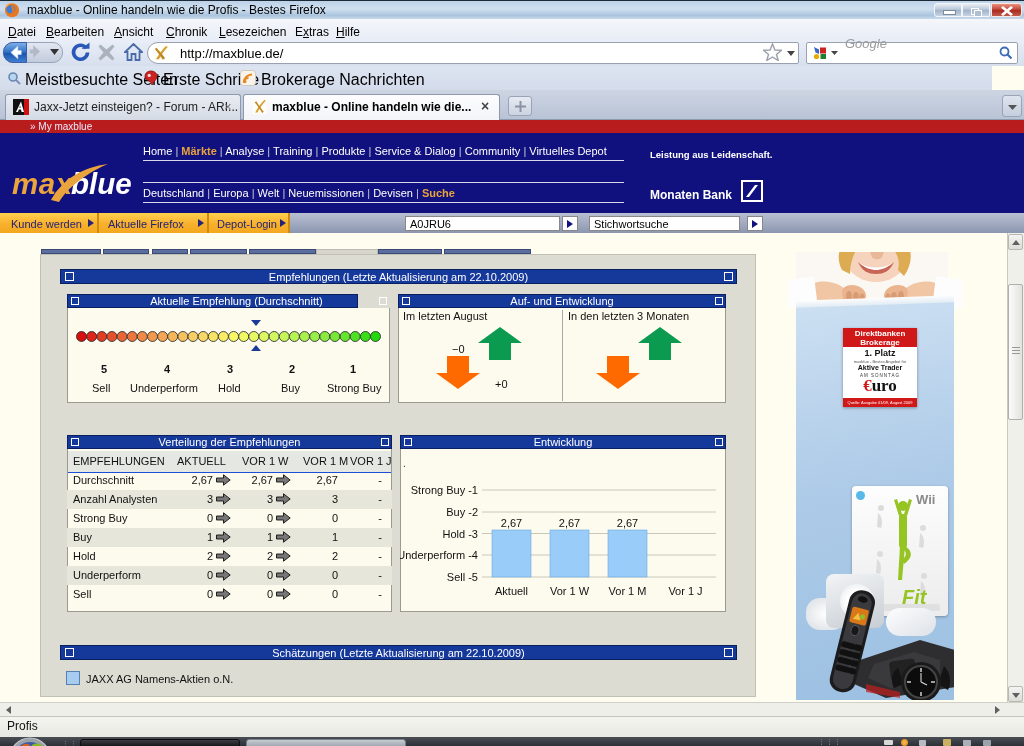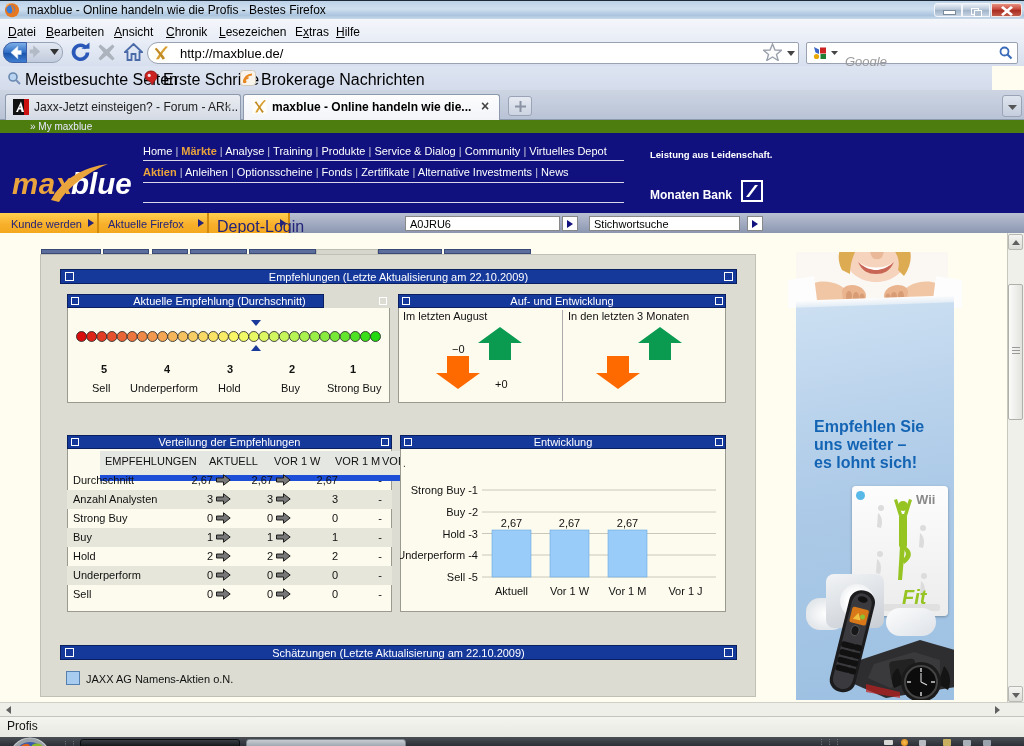--- a/index.html
+++ b/index.html
@@ -12,21 +12,21 @@
 #titletext{left:27px;top:3px;font-size:12px;color:#000;}
 #menubar{left:0;top:19px;width:1024px;height:21px;background:linear-gradient(#f4f6fa,#e8edf6);font-size:12px;color:#000;}
 #vtable span{white-space:nowrap;}
 .mi{position:absolute;top:6px;}
 #navbar{left:0;top:40px;width:1024px;height:26px;background:linear-gradient(#e9eef7,#d7dfee);}
 #bookbar{left:0;top:66px;width:992px;height:24px;background:linear-gradient(#dde4f1,#d4dcec);font-size:16px;}
 #tabbar{left:0;top:90px;width:1024px;height:30px;background:linear-gradient(#cdd5e3,#b9c3d6);border-bottom:1px solid #8d99ad;box-sizing:border-box;}
 .tab{position:absolute;top:94px;height:26px;border:1px solid #8d99ad;border-bottom:none;border-radius:3px 3px 0 0;box-sizing:border-box;font-size:12px;}
 #tab1{left:5px;width:236px;background:linear-gradient(#e9ecf2,#d4dae4);}
 #tab2{left:243px;width:257px;background:linear-gradient(#fdfdfe,#f2f4f8);}
-#mymax{left:0;top:120px;width:1024px;height:13px;background:#4d7c0f;color:#e8e8ff;font-size:10px;}
+#mymax{left:0;top:120px;width:1024px;height:13px;background:#b91c1c;color:#e8e8ff;font-size:10px;}
 #dbheader{left:0;top:133px;width:1024px;height:80px;background:#10107e;}
 #orangebar{left:0;top:213px;width:1024px;height:20px;background:linear-gradient(#b9c0d2,#8b96b0);}
 
 #content{left:0;top:233px;width:1024px;height:469px;background:#fffdf0;}
 #graypanel{left:40px;top:21px;width:716px;height:443px;background:#dcdcd2;}
 .navyhdr{position:absolute;background:#15389b;color:#fff;font-size:11px;text-align:center;border:1px solid #0a1f60;box-sizing:border-box;}
 .sqbtn{position:absolute;top:3px;width:7px;height:7px;border:1px solid #fff;background:transparent;}
 .panel{position:absolute;background:#fdfbee;border:1px solid #9a9a90;border-top:none;box-sizing:border-box;}
 
 #vscroll{left:1007px;top:233px;width:17px;height:469px;background:#f0f0ea;border-left:1px solid #c8c8c0;box-sizing:border-box;}
@@ -119,21 +119,21 @@
 <div class="abs" style="left:806px;top:42px;width:212px;height:22px;background:#fff;border:1px solid #9aa2b2;border-radius:2px;box-sizing:border-box;"></div>
 <svg class="abs" style="left:812px;top:45px" width="16" height="16" viewBox="0 0 16 16">
  <path d="M2 2 L7 4.5 L7 9 L3.5 7.5 Z" fill="#3a66c8"></path>
  <rect x="8" y="2.5" width="6" height="6" fill="#cc2222"></rect>
  <rect x="8.5" y="9" width="5.5" height="5" fill="#1e7e34"></rect>
  <circle cx="4.5" cy="11.5" r="2.6" fill="#e8a800"></circle>
 </svg>
 <svg class="abs" style="left:831px;top:51px" width="7" height="4" viewBox="0 0 7 4">
     <path d="M0 0 L7 0 L3.5 4 Z" fill="#444"></path>
   </svg>
-<div class="abs" style="left:845px;top:54px;font-size:13px;font-style:italic;color:#9a9a9a;">Google</div>
+<div class="abs" style="left:845px;top:36px;font-size:13px;font-style:italic;color:#9a9a9a;">Google</div>
 <svg class="abs" style="left:999px;top:46px" width="14" height="14" viewBox="0 0 14 14">
  <circle cx="5.5" cy="5.5" r="4" fill="none" stroke="#3a6ab8" stroke-width="1.8"></circle>
  <path d="M8.5 8.5 L12.5 12.5" stroke="#3a6ab8" stroke-width="2.2"></path>
 </svg>
 
 <div class="abs" id="bookbar">
  <svg style="position:absolute;left:7px;top:5px" width="14" height="14" viewBox="0 0 14 14">
       <circle cx="6" cy="6" r="4" fill="#b8d4f0" stroke="#6888b0" stroke-width="1.6"></circle>
       <path d="M9 9 L13 13" stroke="#7a90b8" stroke-width="2"></path>
     </svg>
@@ -189,40 +189,40 @@
 <div class="abs" id="dbheader">
 
  <svg style="position:absolute;left:5px;top:7px;" width="140" height="70" viewBox="0 0 140 70">
   <text x="7" y="54" font-family="Liberation Sans,sans-serif" font-style="italic" font-weight="bold" font-size="29.5" fill="#eaa43e" letter-spacing="0.5">max</text>
   <text x="66" y="54" font-family="Liberation Sans,sans-serif" font-style="italic" font-weight="bold" font-size="29.5" fill="#ffffff" letter-spacing="0">blue</text>
   <path d="M46 60 C58 39 78 27 103 24 C88 30 65 44 54 62 Z" fill="#eaa43e"></path>
  </svg>
 
  <div style="position:absolute;left:143px;top:12px;width:500px;font-size:11px;color:#fff;white-space:nowrap;">Home <span class="sep">|</span> <b class="gold">Märkte</b> <span class="sep">|</span> Analyse <span class="sep">|</span> Training <span class="sep">|</span> Produkte <span class="sep">|</span> Service &amp; Dialog <span class="sep">|</span> Community <span class="sep">|</span> Virtuelles Depot</div>
  <div style="position:absolute;left:143px;top:27px;width:481px;height:1px;background:#d8d8e8;"></div>
- <div style="position:absolute;left:143px;top:33px;width:500px;font-size:11px;color:#fff;white-space:nowrap;"><b class="gold">Aktien</b> <span class="sep">|</span> Anleihen <span class="sep">|</span> Optionsscheine <span class="sep">|</span> Fonds <span class="sep">|</span> Zertifikate <span class="sep">|</span> Alternative Investments <span class="sep">|</span> News</div>
  <div style="position:absolute;left:143px;top:49px;width:481px;height:1px;background:#d8d8e8;"></div>
+ <div style="position:absolute;left:143px;top:54px;width:500px;font-size:11px;color:#fff;white-space:nowrap;">Deutschland <span class="sep">|</span> Europa <span class="sep">|</span> Welt <span class="sep">|</span> Neuemissionen <span class="sep">|</span> Devisen <span class="sep">|</span> <b class="gold">Suche</b></div>
  <div style="position:absolute;left:143px;top:69px;width:481px;height:1px;background:#d8d8e8;"></div>
 
  <div style="position:absolute;left:650px;top:16px;font-size:9.5px;font-weight:bold;color:#fff;">Leistung aus Leidenschaft.</div>
  <div style="position:absolute;left:650px;top:55px;font-size:12px;font-weight:bold;color:#fff;">Monaten Bank</div>
  <svg style="position:absolute;left:741px;top:47px" width="22" height="22" viewBox="0 0 22 22">
   <rect x="1" y="1" width="20" height="20" fill="none" stroke="#fff" stroke-width="2"></rect>
   <path d="M5 17 L14 5 L17 5 L8 17 Z" fill="#fff"></path>
     </svg>
 </div>
 
 <div class="abs" id="orangebar"></div>
 <div class="abs" style="left:0;top:213px;width:290px;height:20px;background:linear-gradient(#ffd04f,#f8b02c 55%,#f3a81e);"></div>
 <div class="abs" style="left:97px;top:213px;width:2px;height:20px;background:#d08a10;"></div>
 <div class="abs" style="left:207px;top:213px;width:2px;height:20px;background:#d08a10;"></div>
 <div class="abs" style="left:288px;top:213px;width:2px;height:20px;background:#d08a10;"></div>
 <div class="abs" style="left:11px;top:218px;font-size:11px;color:#232378;">Kunde werden</div>
 <div class="abs" style="left:108px;top:218px;font-size:11px;color:#232378;">Aktuelle Firefox</div>
-<div class="abs" style="left:217px;top:218px;font-size:16px;color:#232378;">Depot-Login</div>
+<div class="abs" style="left:217px;top:218px;font-size:11px;color:#232378;">Depot-Login</div>
 <svg class="abs" style="left:88px;top:219px" width="6" height="8" viewBox="0 0 6 8">
     <path d="M0 0 L6 4 L0 8 Z" fill="#232378"></path>
   </svg>
 <svg class="abs" style="left:198px;top:219px" width="6" height="8" viewBox="0 0 6 8">
     <path d="M0 0 L6 4 L0 8 Z" fill="#232378"></path>
   </svg>
 <svg class="abs" style="left:280px;top:219px" width="6" height="8" viewBox="0 0 6 8">
     <path d="M0 0 L6 4 L0 8 Z" fill="#232378"></path>
   </svg>
 <div class="abs" style="left:405px;top:216px;width:155px;height:15px;background:#fff;border:1px solid #888;box-sizing:border-box;font-size:11px;">
@@ -253,21 +253,21 @@
 <div class="stub" style="left:190px;width:57px;"></div>
 <div class="stub" style="left:249px;width:67px;"></div>
 <div class="abs" style="left:316px;top:249px;width:62px;height:5px;background:#d6d6cc;border:1px solid #bcbcb2;border-bottom:none;box-sizing:border-box;"></div>
 <div class="stub" style="left:378px;width:64px;"></div>
 <div class="stub" style="left:444px;width:87px;"></div>
 
 <div class="navyhdr" style="left:60px;top:269px;width:677px;height:15px;"><span style="position:relative;top:1px;">Empfehlungen (Letzte Aktualisierung am 22.10.2009)</span></div>
 <div class="sqbtn" style="left:65px;top:272px;"></div>
 <div class="sqbtn" style="left:724px;top:272px;"></div>
 
-<div class="navyhdr" style="left:67px;top:294px;width:257px;height:14px;padding-left:48px;">Aktuelle Empfehlung (Durchschnitt)</div>
+<div class="navyhdr" style="left:67px;top:294px;width:291px;height:14px;padding-left:48px;">Aktuelle Empfehlung (Durchschnitt)</div>
 <div class="sqbtn" style="left:71px;top:297px;width:6px;height:6px;"></div>
 <div class="sqbtn" style="left:379px;top:297px;width:6px;height:6px;"></div>
 <div class="panel" style="left:67px;top:308px;width:323px;height:95px;"></div>
 <svg class="abs" style="left:67px;top:308px" width="323" height="95" viewBox="67 308 323 95">
 <circle cx="81.5" cy="336.5" r="5.0" fill="#d80f0f" stroke="#222" stroke-width="0.8"></circle>
 <circle cx="91.6" cy="336.5" r="5.0" fill="#dd2619" stroke="#222" stroke-width="0.8"></circle>
 <circle cx="101.8" cy="336.5" r="5.0" fill="#e13c24" stroke="#222" stroke-width="0.8"></circle>
 <circle cx="111.9" cy="336.5" r="5.0" fill="#e5512d" stroke="#222" stroke-width="0.8"></circle>
 <circle cx="122.1" cy="336.5" r="5.0" fill="#e86536" stroke="#222" stroke-width="0.8"></circle>
 <circle cx="132.2" cy="336.5" r="5.0" fill="#eb773f" stroke="#222" stroke-width="0.8"></circle>
@@ -329,21 +329,21 @@
     <path d="M22 33 L44 17 L33 17 L33 0 L11 0 L11 17 L0 17 Z" fill="#ff6a00"></path>
   </svg>
 <div class="abs" style="left:452px;top:343px;font-size:11px;color:#111;">−0</div>
 <div class="abs" style="left:495px;top:378px;font-size:11px;color:#111;">+0</div>
 
 <div class="navyhdr" style="left:67px;top:435px;width:325px;height:14px;">Verteilung der Empfehlungen</div>
 <div class="sqbtn" style="left:71px;top:438px;width:6px;height:6px;"></div>
 <div class="sqbtn" style="left:381px;top:438px;width:6px;height:6px;"></div>
 <div class="panel" style="left:67px;top:449px;width:325px;height:163px;"></div>
 <div class="abs" id="vtable" style="left:67px;top:449px;width:325px;font-size:11px;color:#111;">
- <div style="position:absolute;left:1px;top:2px;width:323px;height:30px;border-bottom:6px solid #1d4ed8;background:#e5e7e3;box-sizing:border-box;margin-left:32px;">
+ <div style="position:absolute;left:1px;top:2px;width:323px;height:22px;border-bottom:1px solid #1d4ed8;background:#e5e7e3;box-sizing:border-box;">
   <span style="position:absolute;left:5px;top:4px;">EMPFEHLUNGEN</span>
   <span style="position:absolute;left:109px;top:4px;">AKTUELL</span>
   <span style="position:absolute;left:174px;top:4px;">VOR 1 W</span>
   <span style="position:absolute;left:235px;top:4px;">VOR 1 M</span>
   <span style="position:absolute;left:282px;top:4px;">VOR 1 J</span>
  </div>
 </div>
 
 <div class="navyhdr" style="left:400px;top:435px;width:326px;height:14px;">Entwicklung</div>
 <div class="sqbtn" style="left:404px;top:438px;width:6px;height:6px;"></div>
@@ -504,22 +504,30 @@
         <ellipse cx="100" cy="58" rx="2.6" ry="4.5"></ellipse>
   </g>
   <path d="M0 40 L26 36 L30 68 L0 68 Z" fill="#fdfdfd"></path>
   <path d="M174 40 L148 36 L144 68 L174 68 Z" fill="#fdfdfd"></path>
   <rect x="0" y="0" width="174" height="12" fill="#fffdf0"></rect>
  </svg>
 
  <div style="position:absolute;left:8px;top:62px;width:158px;height:398px;background:linear-gradient(170deg,#cde0f2,#aecbe8 45%,#9cc0e2);"></div>
  <div style="position:absolute;left:8px;top:58px;width:158px;height:7px;background:linear-gradient(#fdfdfd,#e2ecf5);transform:rotate(-2deg);"></div>
 
-
- <div style="position:absolute;left:26px;top:178px;font-size:16px;line-height:18px;font-weight:bold;color:#1464b4;">Empfehlen Sie<br>uns weiter –<br>es lohnt sich!</div>
+ <div style="position:absolute;left:55px;top:88px;width:74px;height:79px;background:#fff;box-shadow:0 1px 3px rgba(0,0,0,0.35);">
+  <div style="position:absolute;left:0;top:0;width:74px;height:19px;background:#d01818;color:#fff;font-size:8px;font-weight:bold;text-align:center;line-height:9px;padding-top:1px;box-sizing:border-box;">Direktbanken<br>Brokerage</div>
+  <div style="position:absolute;left:0;top:20px;width:74px;text-align:center;font-size:9px;font-weight:bold;color:#111;">1. Platz</div>
+  <div style="position:absolute;left:0;top:31px;width:74px;text-align:center;font-size:4px;color:#555;">maxblue - Bestes Angebot für</div>
+  <div style="position:absolute;left:0;top:36px;width:74px;text-align:center;font-size:7px;font-weight:bold;color:#111;">Aktive Trader</div>
+  <div style="position:absolute;left:0;top:45px;width:74px;text-align:center;font-size:4.5px;color:#333;letter-spacing:1px;">AM SONNTAG</div>
+  <div style="position:absolute;left:2px;top:48px;width:70px;text-align:center;font-size:17px;font-weight:bold;color:#111;font-family:'Liberation Serif',serif;"><span style="color:#d01818;">€</span>uro</div>
+  <div style="position:absolute;left:0;top:70px;width:74px;height:9px;background:#d01818;color:#fff;font-size:4px;text-align:center;line-height:9px;">Quelle: Ausgabe 01/09, August 2009</div>
+ </div>
+
 
  <div style="position:absolute;left:64px;top:246px;width:96px;height:130px;background:linear-gradient(#fdfdfd,#ececec);border-radius:4px;box-shadow:0 1px 3px rgba(0,0,0,0.3);">
   <div style="position:absolute;left:64px;top:6px;font-size:13px;font-weight:bold;color:#8a8a8a;">Wii</div>
   <div style="position:absolute;left:4px;top:5px;width:9px;height:9px;border-radius:50%;background:#58b8e8;"></div>
   <svg style="position:absolute;left:22px;top:8px" width="56" height="118" viewBox="0 0 56 118">
    <g fill="#dcdcdc">
     <circle cx="7" cy="14" r="3"></circle>
           <path d="M4 19 C8 22 9 28 7 34 L3 33 Z"></path>
     <circle cx="49" cy="34" r="3"></circle>
           <path d="M46 39 C50 42 51 48 49 54 L45 53 Z"></path>

